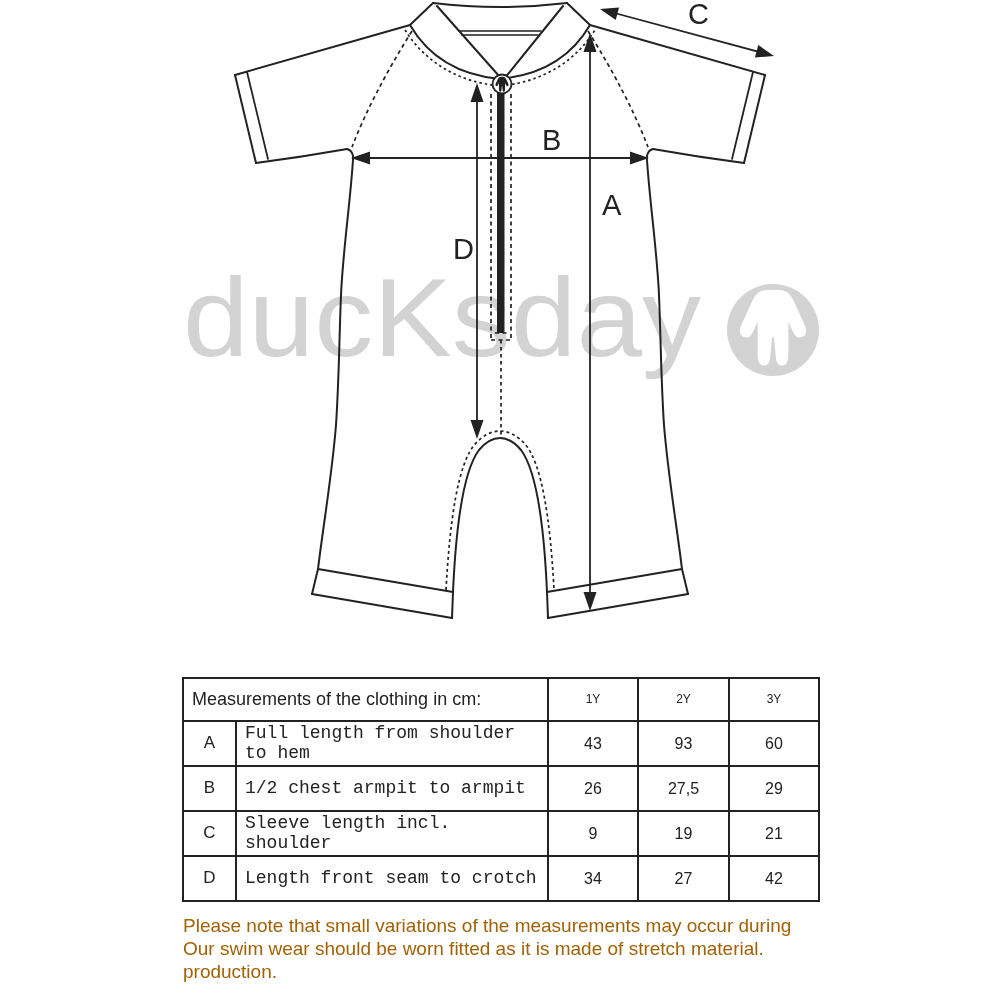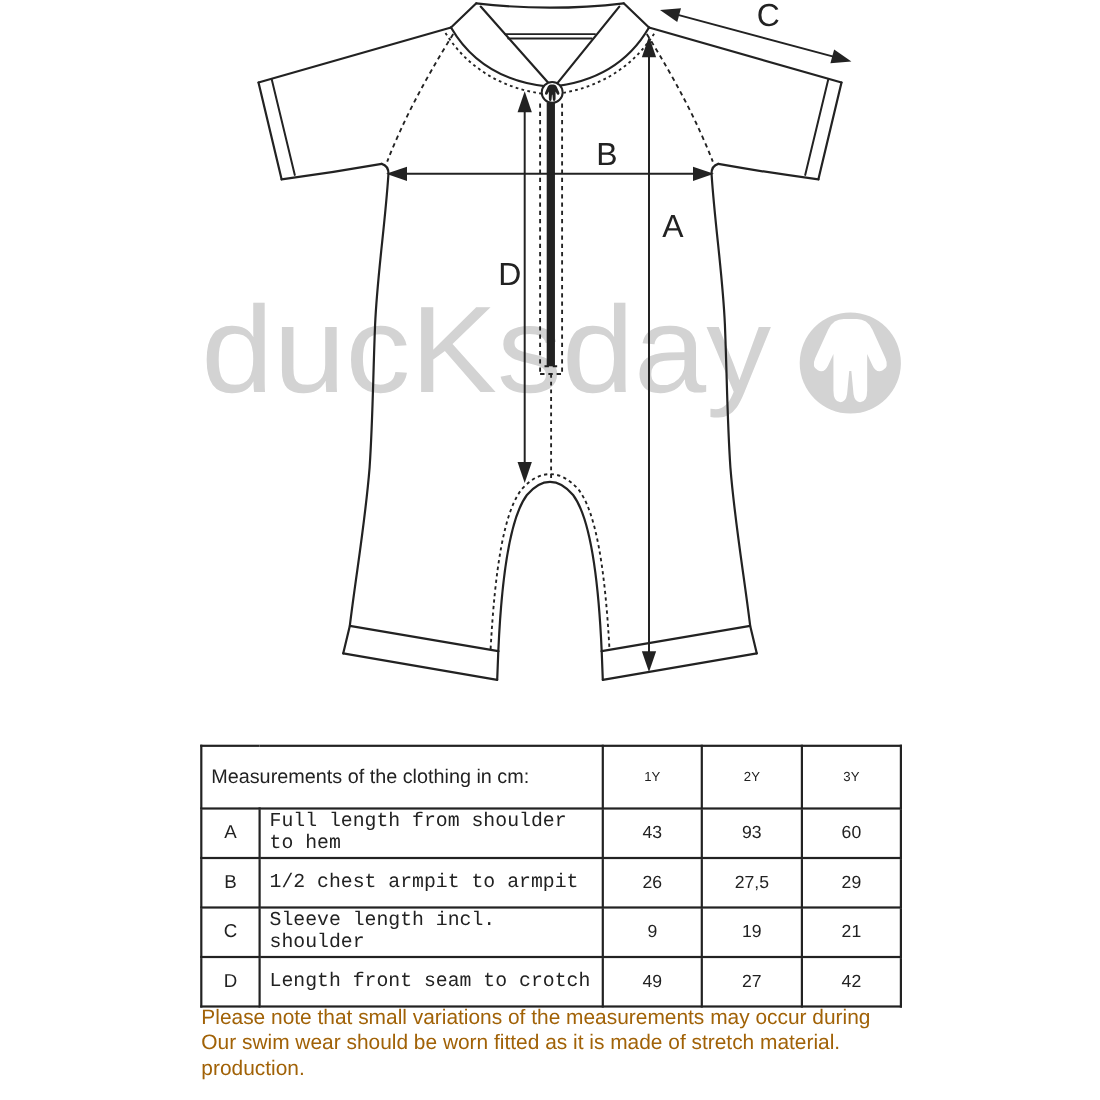--- a/index.html
+++ b/index.html
@@ -15,21 +15,21 @@
   .size-table td{
     border:2px solid #222;background:#fff;vertical-align:middle;
     font-size:18px;line-height:1.1;
   }
   .size-table td.hdr-title{padding-left:8px;font-size:18px;}
   .size-table td.size-col{text-align:center;font-size:12px;}
   .size-table td.letter{text-align:center;font-size:17px;}
   .size-table td.desc{padding-left:8px;font-size:18px;font-family:Liberation Mono, monospace;}
   .size-table td.num{text-align:center;font-size:16px;}
   .size-table tr{height:45px;}
-  .size-table tr.hdr{height:57px;}
+  .size-table tr.hdr{height:43px;}
   .notes{
     position:absolute;left:183px;top:914px;white-space:nowrap;
     font-size:19px;line-height:23px;color:#a16207;
   }
 </style>
 </head>
 <body>
 
 <div class="page">
 
@@ -158,21 +158,21 @@
     <tr>
       <td class="letter">C</td>
       <td class="desc">Sleeve length incl. shoulder</td>
       <td class="num">9</td>
       <td class="num">19</td>
       <td class="num">21</td>
     </tr>
     <tr>
       <td class="letter">D</td>
       <td class="desc">Length front seam to crotch</td>
-      <td class="num">49</td>
+      <td class="num">34</td>
       <td class="num">27</td>
       <td class="num">42</td>
     </tr>
   </tbody>
     </table>
 
   <div class="notes">
     <div>Please note that small variations of the measurements may occur during</div>
     <div>Our swim wear should be worn fitted as it is made of stretch material.</div>
     <div>production.</div>

